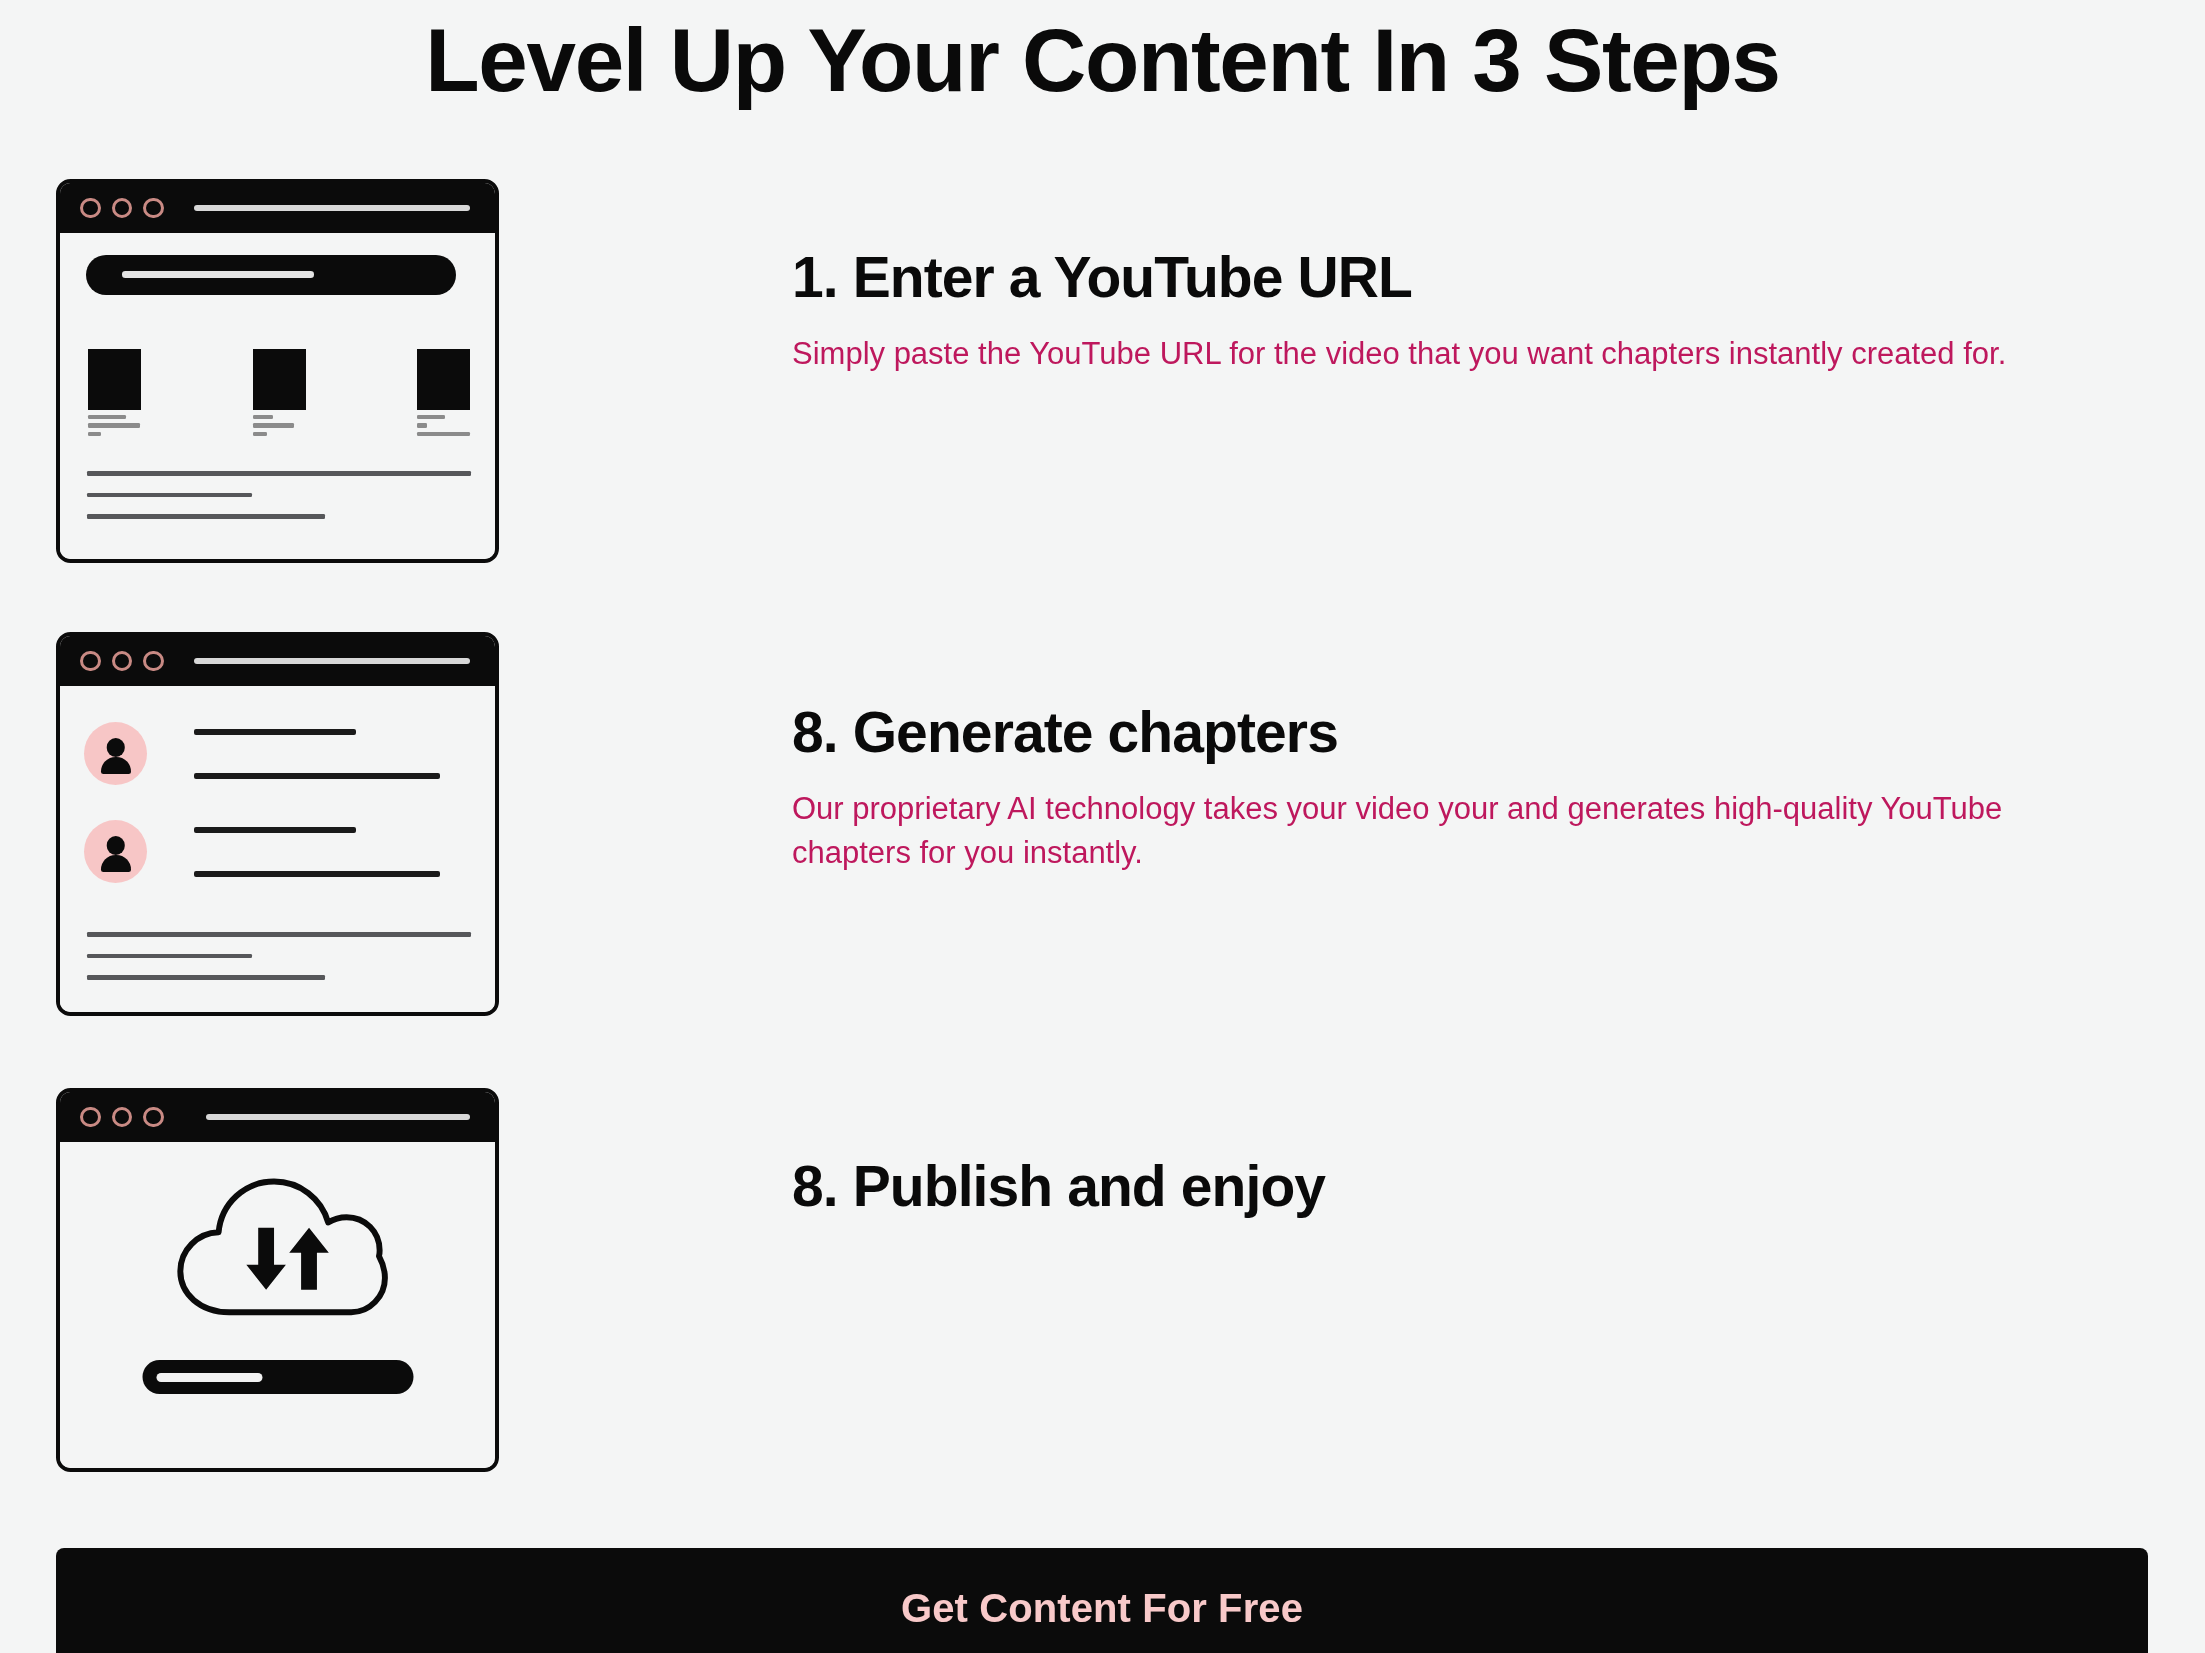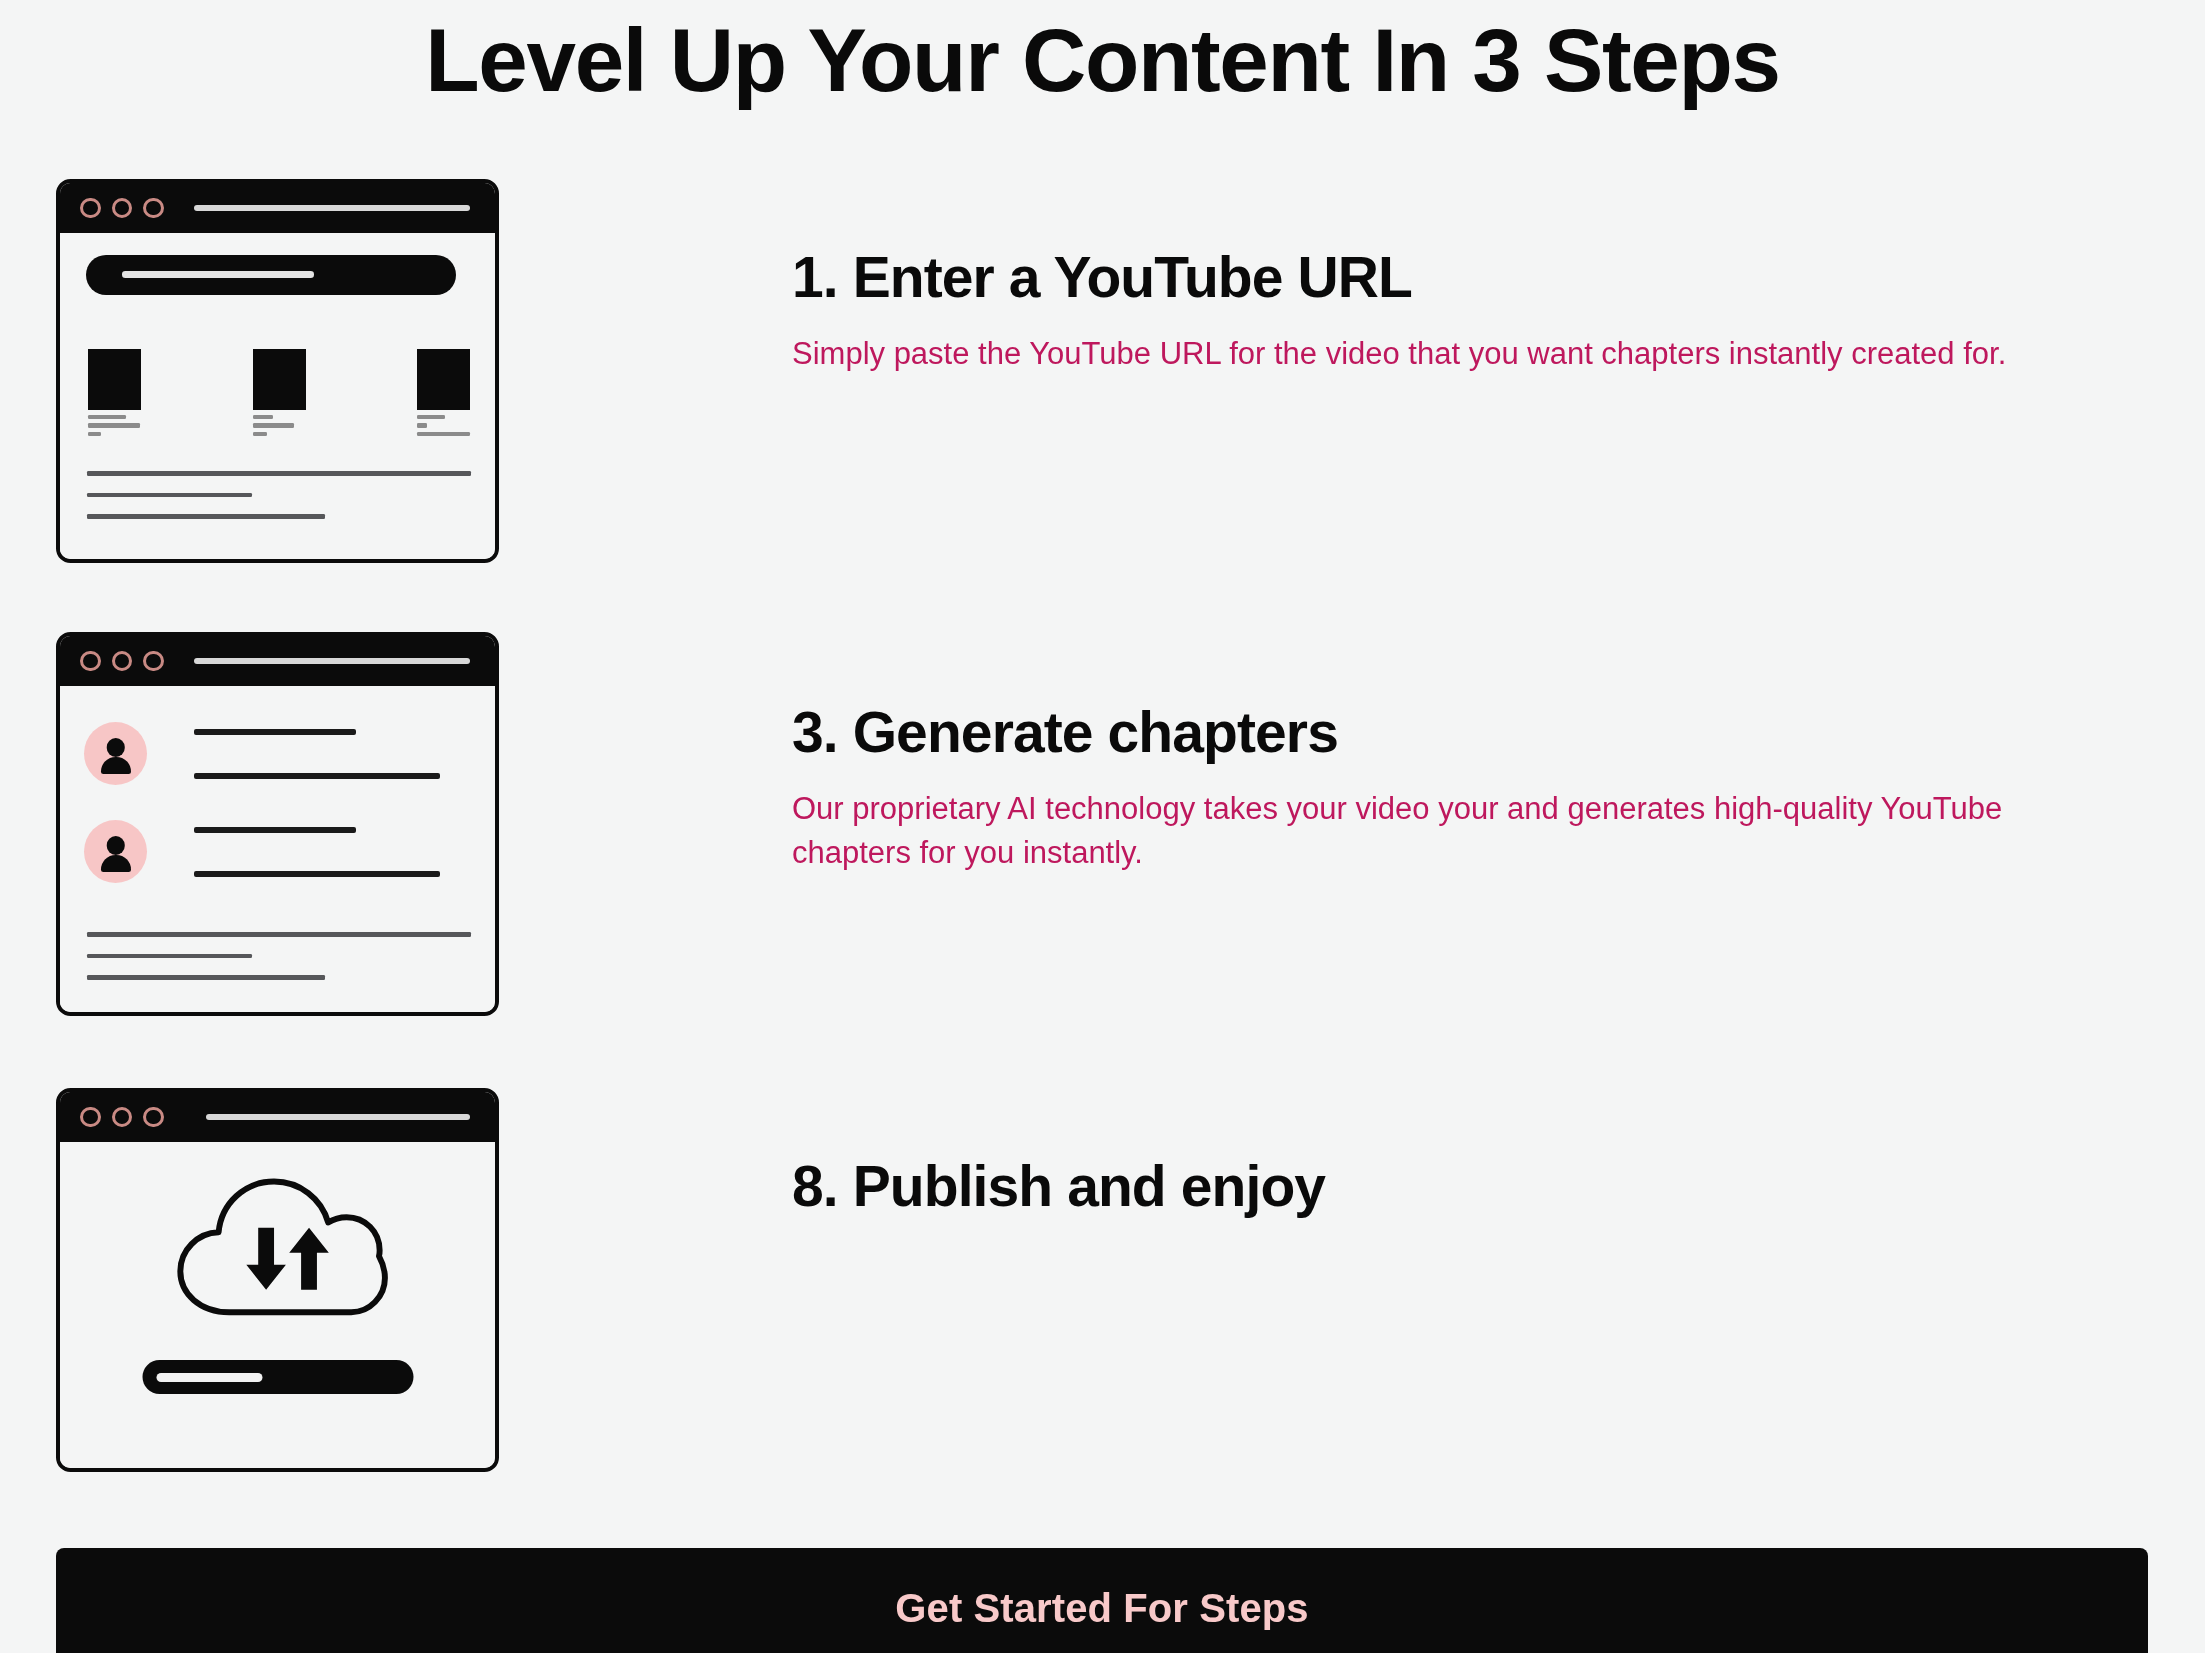--- a/index.html
+++ b/index.html
@@ -338,21 +338,21 @@
 
           <div class="para-lines-2">
             <div class="pl" style="width:100%"></div>
             <div class="pl" style="width:43%"></div>
             <div class="pl" style="width:62%"></div>
           </div>
         </div>
       </div>
 
       <div class="step-text">
-        <div class="step-heading">3. Generate chapters</div>
+        <div class="step-heading">8. Generate chapters</div>
         <div class="step-desc">Our proprietary AI technology takes your video your and generates high-quality YouTube chapters for you instantly.</div>
       </div>
     </div>
 
     <div class="step step-3">
 
       <div class="card">
         <div class="titlebar">
           <div class="dots">
             <span class="dot"></span>
@@ -386,17 +386,17 @@
       </div>
 
       <div class="step-text">
         <div class="step-heading">8. Publish and enjoy</div>
       </div>
     </div>
 
   </div>
 
   <div class="cta">
-    <span class="cta-label">Get Started For Steps</span>
+    <span class="cta-label">Get Content For Free</span>
   </div>
 
 </div>
 
 
 </body></html>

